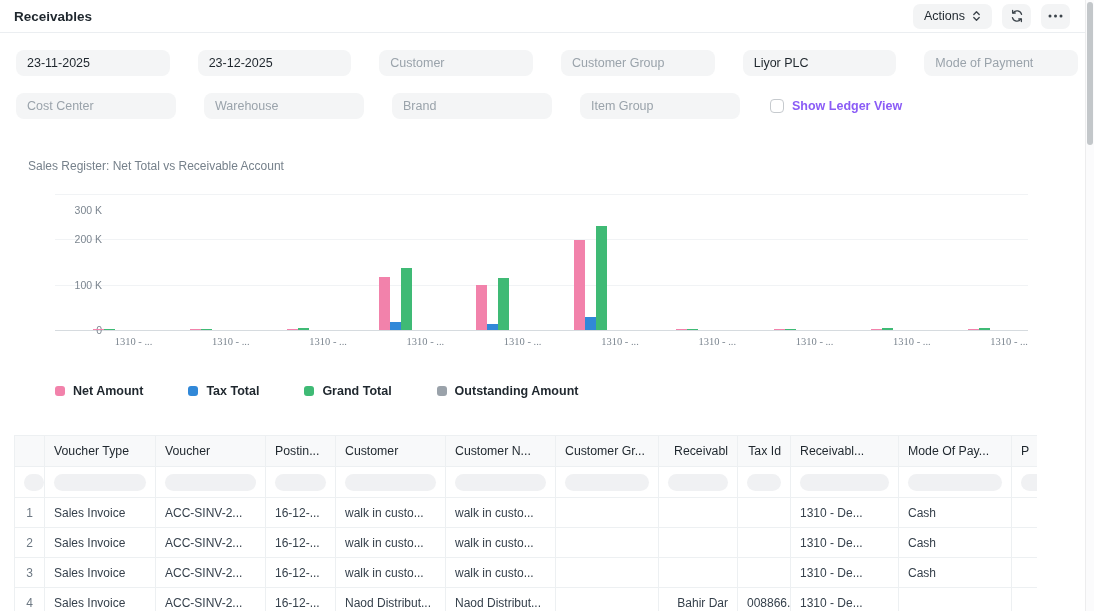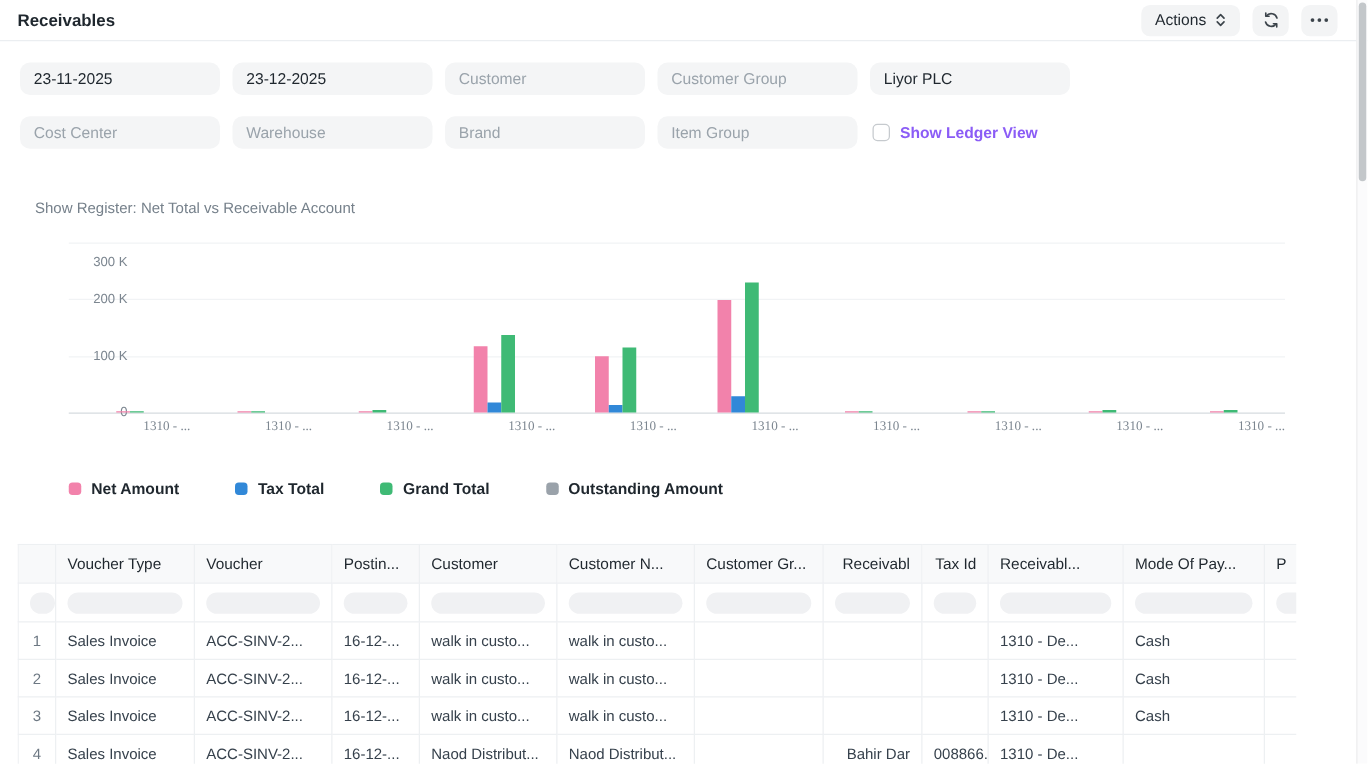--- a/index.html
+++ b/index.html
@@ -10,21 +10,21 @@
   
   .topbar { height:33px; border-bottom:1px solid #ebeef1; display:flex; align-items:center; padding:0 24px 0 14px; }
   .page-title { font-size:13.5px; font-weight:700; color:#1f272e; }
   .topbar-right { margin-left:auto; display:flex; align-items:center; gap:10px; }
   .btn { background:#f3f4f5; border:none; border-radius:7px; height:25px; display:flex; align-items:center;
     gap:7px; padding:0 11px; font-size:12.5px; color:#1f272e; font-family:inherit; cursor:pointer; }
   .btn.icon-only { width:29px; justify-content:center; padding:0; }
 
   
   .filters { padding:0 16px; }
-  .frow { display:flex; gap:10px; margin-top:17px; }
+  .frow { display:flex; gap:28px; margin-top:17px; }
   .finput { width:160px; height:26px; background:#f4f5f6; border-radius:8px; font-size:12.5px;
     display:flex; align-items:center; padding:0 11px; white-space:nowrap; overflow:hidden; }
   .finput.placeholder { color:#9aa3ab; }
   .finput.value { color:#1f272e; font-weight:500; }
   .fcheck { display:flex; align-items:center; gap:8px; height:26px; padding-left:2px; cursor:pointer; }
   .cbox { width:14px; height:14px; border:1px solid #c6cace; border-radius:4px; background:#fff; flex:0 0 auto; }
   .fcheck .clabel { font-size:12.5px; font-weight:600; color:#8b5cf6; }
 
   
   .chart-title { margin:40px 0 0 28px; font-size:12px; color:#76818b; }
@@ -100,34 +100,35 @@
     </div>
   </div>
 
   <div class="filters">
     <div class="frow">
         <div class="finput value">23-11-2025</div>
         <div class="finput value">23-12-2025</div>
         <div class="finput placeholder">Customer</div>
         <div class="finput placeholder">Customer Group</div>
         <div class="finput value">Liyor PLC</div>
+        <div class="finput placeholder">Mode of Payment</div>
       </div>
     <div class="frow">
         <div class="finput placeholder">Cost Center</div>
         <div class="finput placeholder">Warehouse</div>
         <div class="finput placeholder">Brand</div>
         <div class="finput placeholder">Item Group</div>
         <div class="fcheck">
           <span class="cbox"></span>
           <span class="clabel">Show Ledger View</span>
         </div>
       </div>
   </div>
 
-  <div class="chart-title">Show Register: Net Total vs Receivable Account</div>
+  <div class="chart-title">Sales Register: Net Total vs Receivable Account</div>
   <div class="chart">
     <div class="plot">
         <div class="gridline" style="top: 0px;"></div>
         <div class="ytick" style="top: 16px;">300 K</div>
         <div class="gridline" style="top: 45.3333px;"></div>
         <div class="ytick" style="top: 45.3333px;">200 K</div>
         <div class="gridline" style="top: 90.6667px;"></div>
         <div class="ytick" style="top: 90.6667px;">100 K</div>
         <div class="gridline zero" style="top: 136px;"></div>
         <div class="ytick" style="top: 136px;">0</div>

